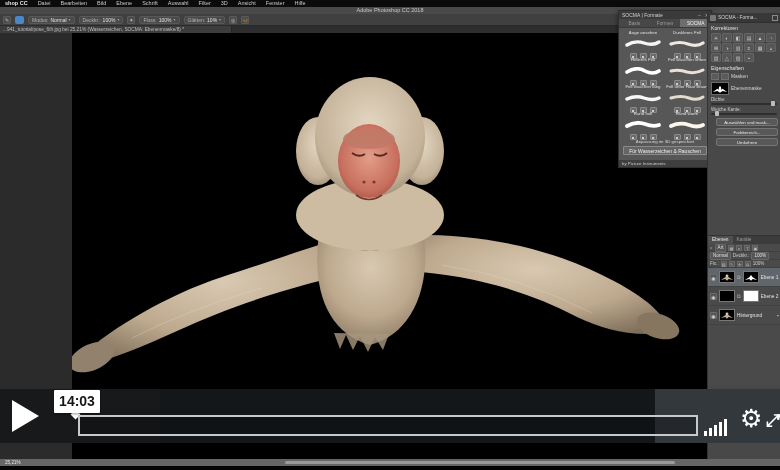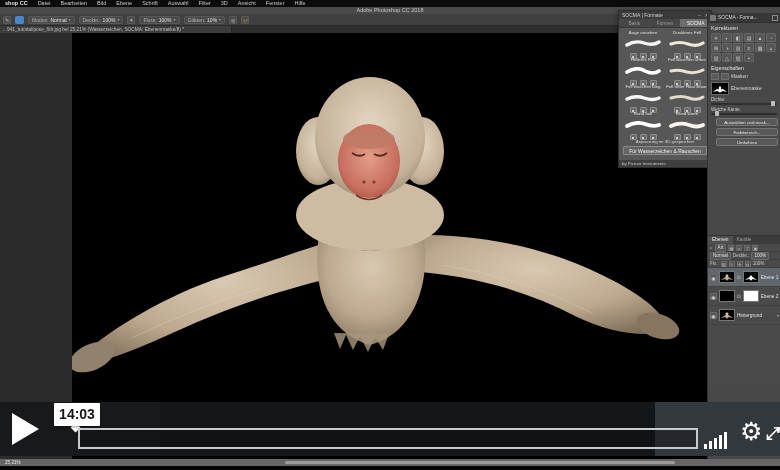--- a/index.html
+++ b/index.html
@@ -81,21 +81,21 @@
   .lname { font-size:4.8px; color:#e2e2e2; flex:1; }
   .chain { font-size:5px; color:#bdbdbd; }
 
   
   .ps-status { left:0; top:459px; width:780px; height:7px; background:#666; }
   .ps-status .z { position:absolute; left:5px; top:1px; font-size:4.6px; color:#e8e8e8; }
   .ps-scroll { position:absolute; left:285px; top:2px; width:390px; height:3px; background:#9b9b9b; border-radius:2px; }
   .bottom-black { left:0; top:466px; width:780px; height:4px; background:#050505; }
 
   
-  .controls { left:0; top:402px; width:780px; height:54px; background:rgba(22,25,28,0.92); }
+  .controls { left:0; top:389px; width:780px; height:54px; background:rgba(22,25,28,0.92); }
   .controls .left-block { position:absolute; left:0; top:0; width:160px; height:54px; background:#17191b; }
   .controls .right-block { position:absolute; left:655px; top:0; width:125px; height:54px; background:#33383c; }
   .play-btn { position:absolute; left:12px; top:11px; width:0; height:0;
     border-left:27px solid #fff; border-top:16px solid transparent; border-bottom:16px solid transparent; }
   .time-tip { position:absolute; left:54px; top:1px; width:46px; height:23px; background:#fff; border-radius:1px;
     font-size:14px; font-weight:bold; color:#161616; text-align:center; line-height:23px; box-shadow:0 1px 3px rgba(0,0,0,.4); }
   .time-tail { position:absolute; left:72px; top:22px; width:7px; height:7px; background:#fff; transform:rotate(45deg); }
   .progress { position:absolute; left:78px; top:26px; width:620px; height:21px; border:2px solid #c7cacc; background:rgba(10,12,14,.35); }
   .vol { position:absolute; left:704px; top:27px; width:30px; height:20px; display:flex; align-items:flex-end; gap:2px; }
   .vol i { display:block; width:3px; background:#fff; }

